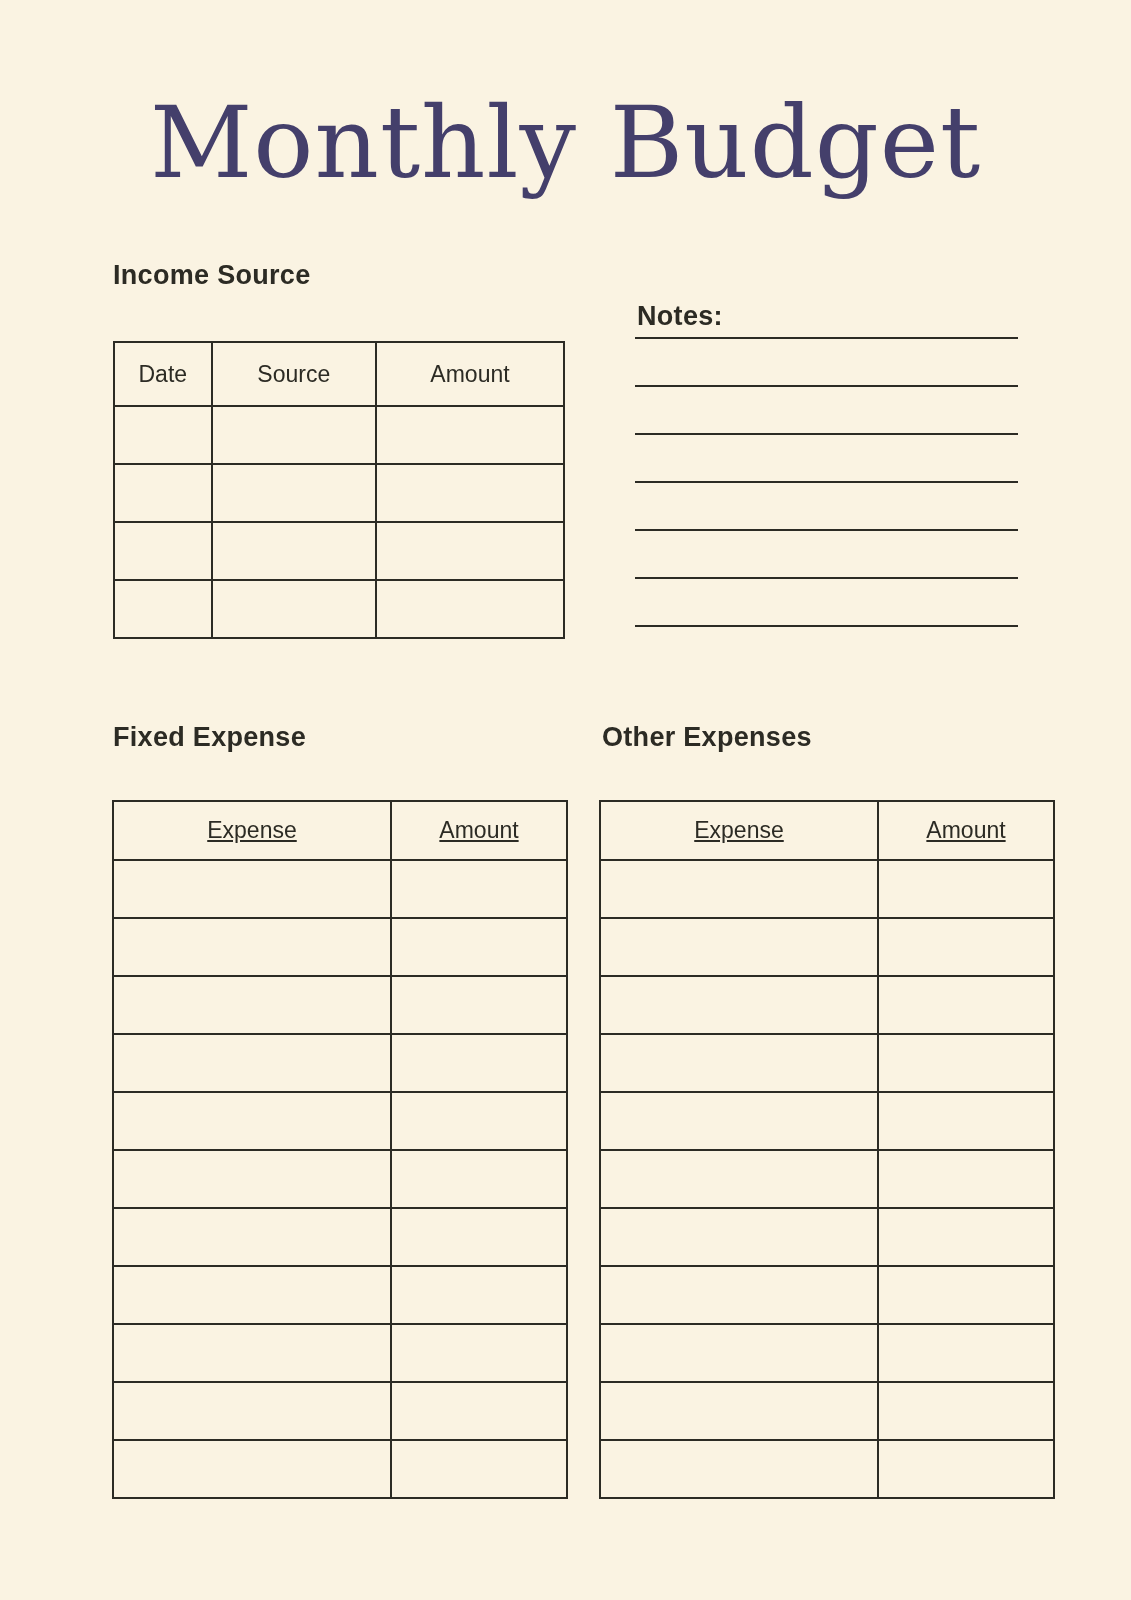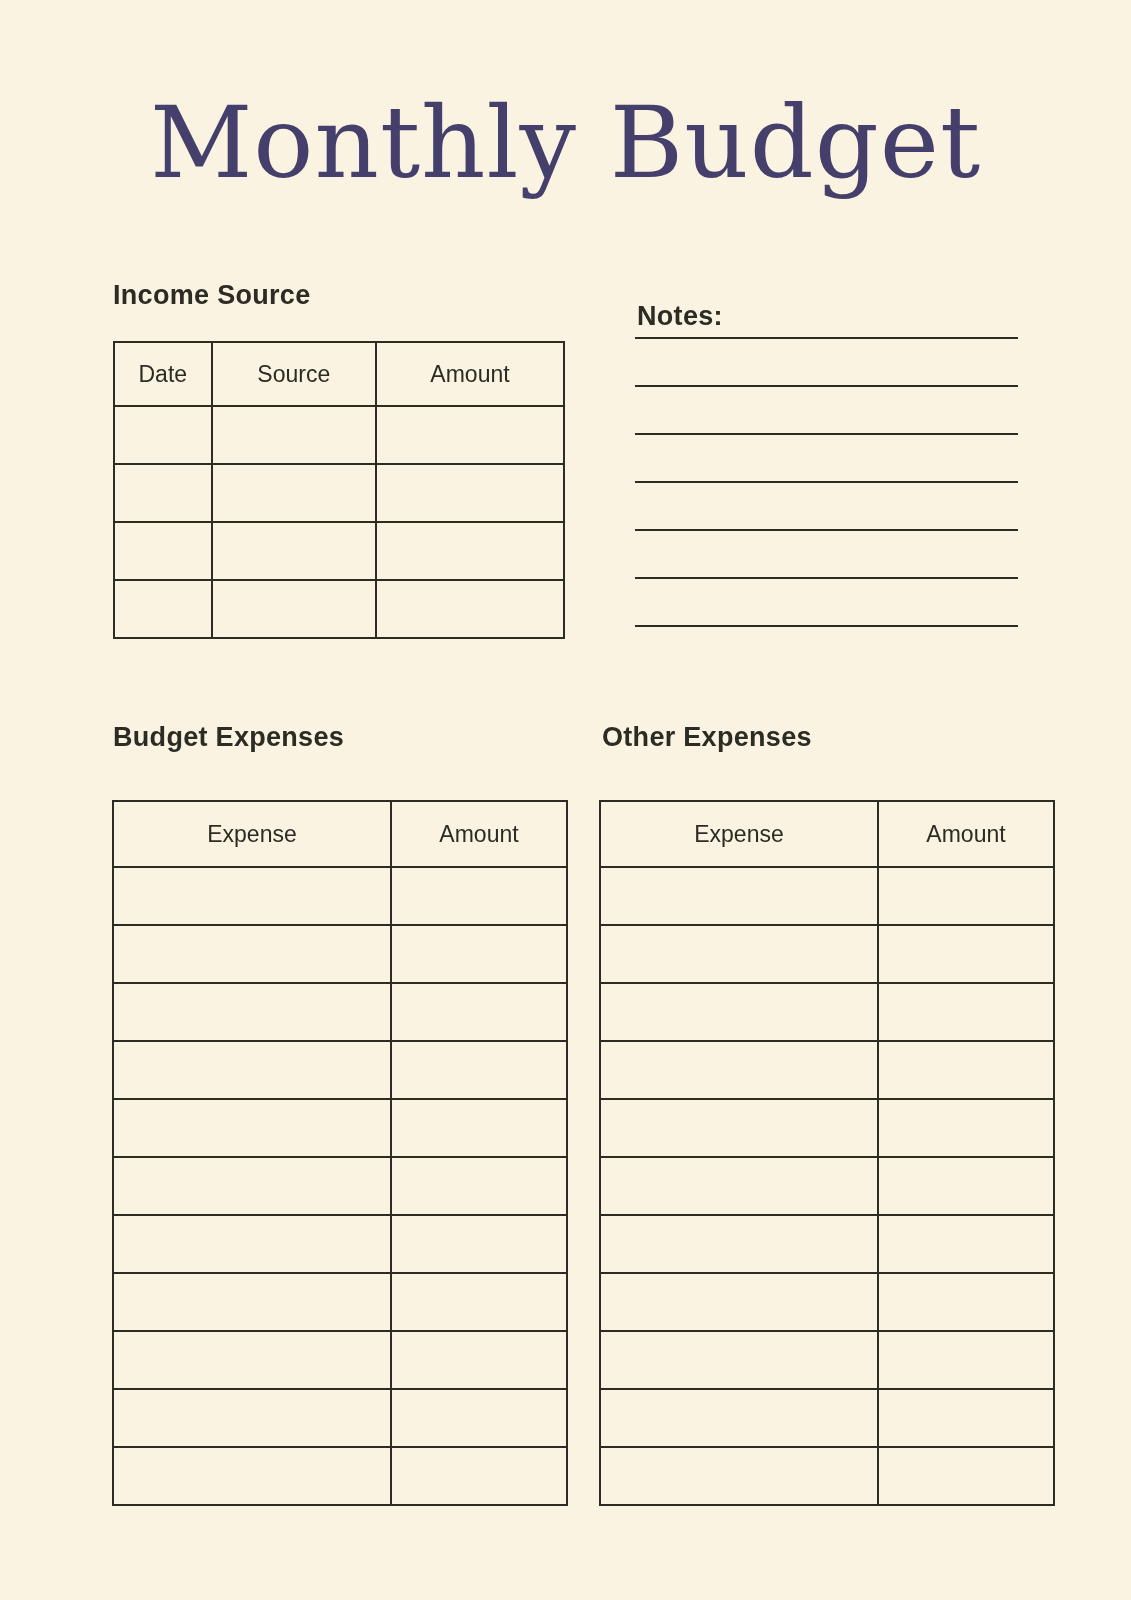--- a/index.html
+++ b/index.html
@@ -29,21 +29,21 @@
     letter-spacing:1px;
     color:var(--accent);
   }
   .section-heading{
     position:absolute;
     font-size:27px;
     font-weight:600;
     letter-spacing:0.3px;
     color:var(--ink);
   }
-  #income-heading{left:113px;top:280px;}
+  #income-heading{left:113px;top:260px;}
   #notes-heading{left:637px;top:265px;margin-top:36px;}
   #fixed-heading{left:113px;top:722px;}
   #other-heading{left:602px;top:722px;}
 
   table{
     position:absolute;
     border-collapse:collapse;
     table-layout:fixed;
     background:var(--background);
   }
@@ -57,21 +57,21 @@
   }
   #income-table{left:113px;top:341px;width:452px;}
   #income-table thead tr{height:64px;}
   #income-table tbody tr{height:58px;}
   #income-table th:nth-child(1),#income-table td:nth-child(1){width:95px;}
   #income-table th:nth-child(2),#income-table td:nth-child(2){width:160px;}
   #income-table th:nth-child(3),#income-table td:nth-child(3){width:183px;}
 
   #fixed-table{left:112px;top:800px;width:454px;}
   #other-table{left:599px;top:800px;width:454px;}
-  .exp-table thead tr{height:66px;}
+  .exp-table thead tr{height:59px;text-decoration:underline;}
   .exp-table tbody tr{height:58px;}
   .exp-table th:nth-child(1),.exp-table td:nth-child(1){width:278px;}
   .exp-table th:nth-child(2),.exp-table td:nth-child(2){width:176px;}
 
   .note-lines{
     position:absolute;
     left:635px;top:291px;
     width:383px;
   }
   .note-line{
@@ -125,21 +125,21 @@
   <div class="note-lines">
       <div class="note-line"></div>
       <div class="note-line"></div>
       <div class="note-line"></div>
       <div class="note-line"></div>
       <div class="note-line"></div>
       <div class="note-line"></div>
       <div class="note-line"></div>
     </div>
 
-  <h2 class="section-heading" id="fixed-heading">Budget Expenses</h2>
+  <h2 class="section-heading" id="fixed-heading">Fixed Expense</h2>
 
   <table id="fixed-table" class="exp-table">
       <thead>
         <tr>
           <th>Expense</th>
           <th>Amount</th>
         </tr>
       </thead>
       <tbody>
         <tr>

